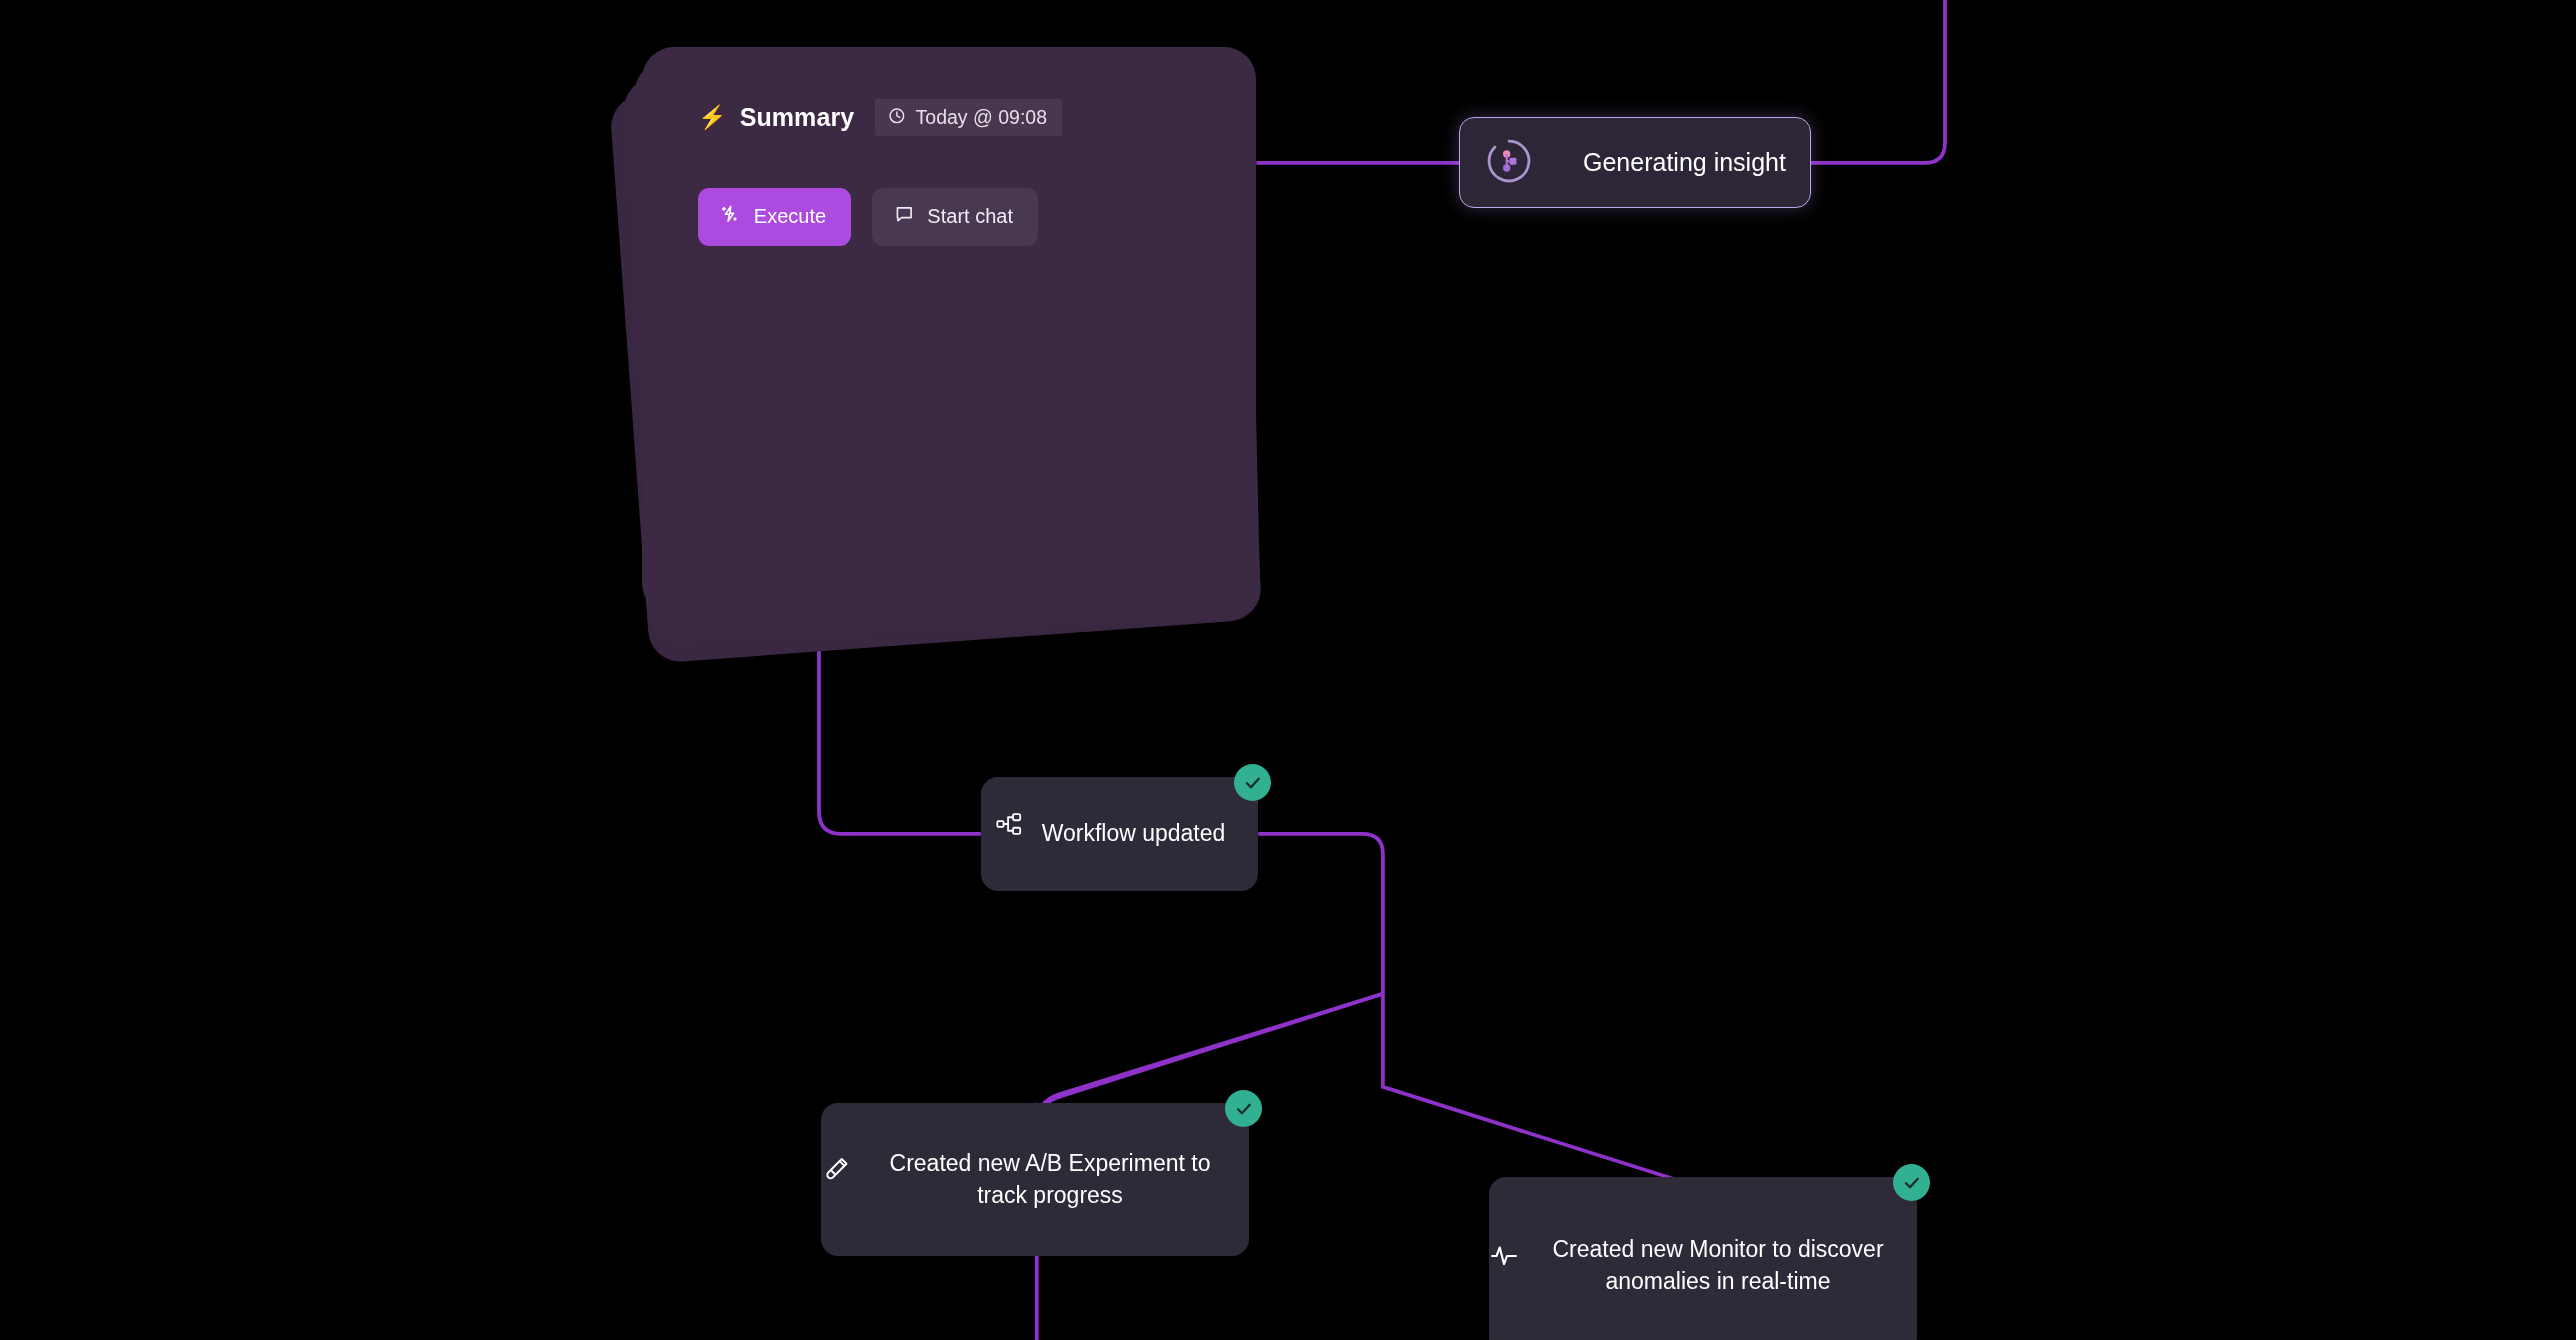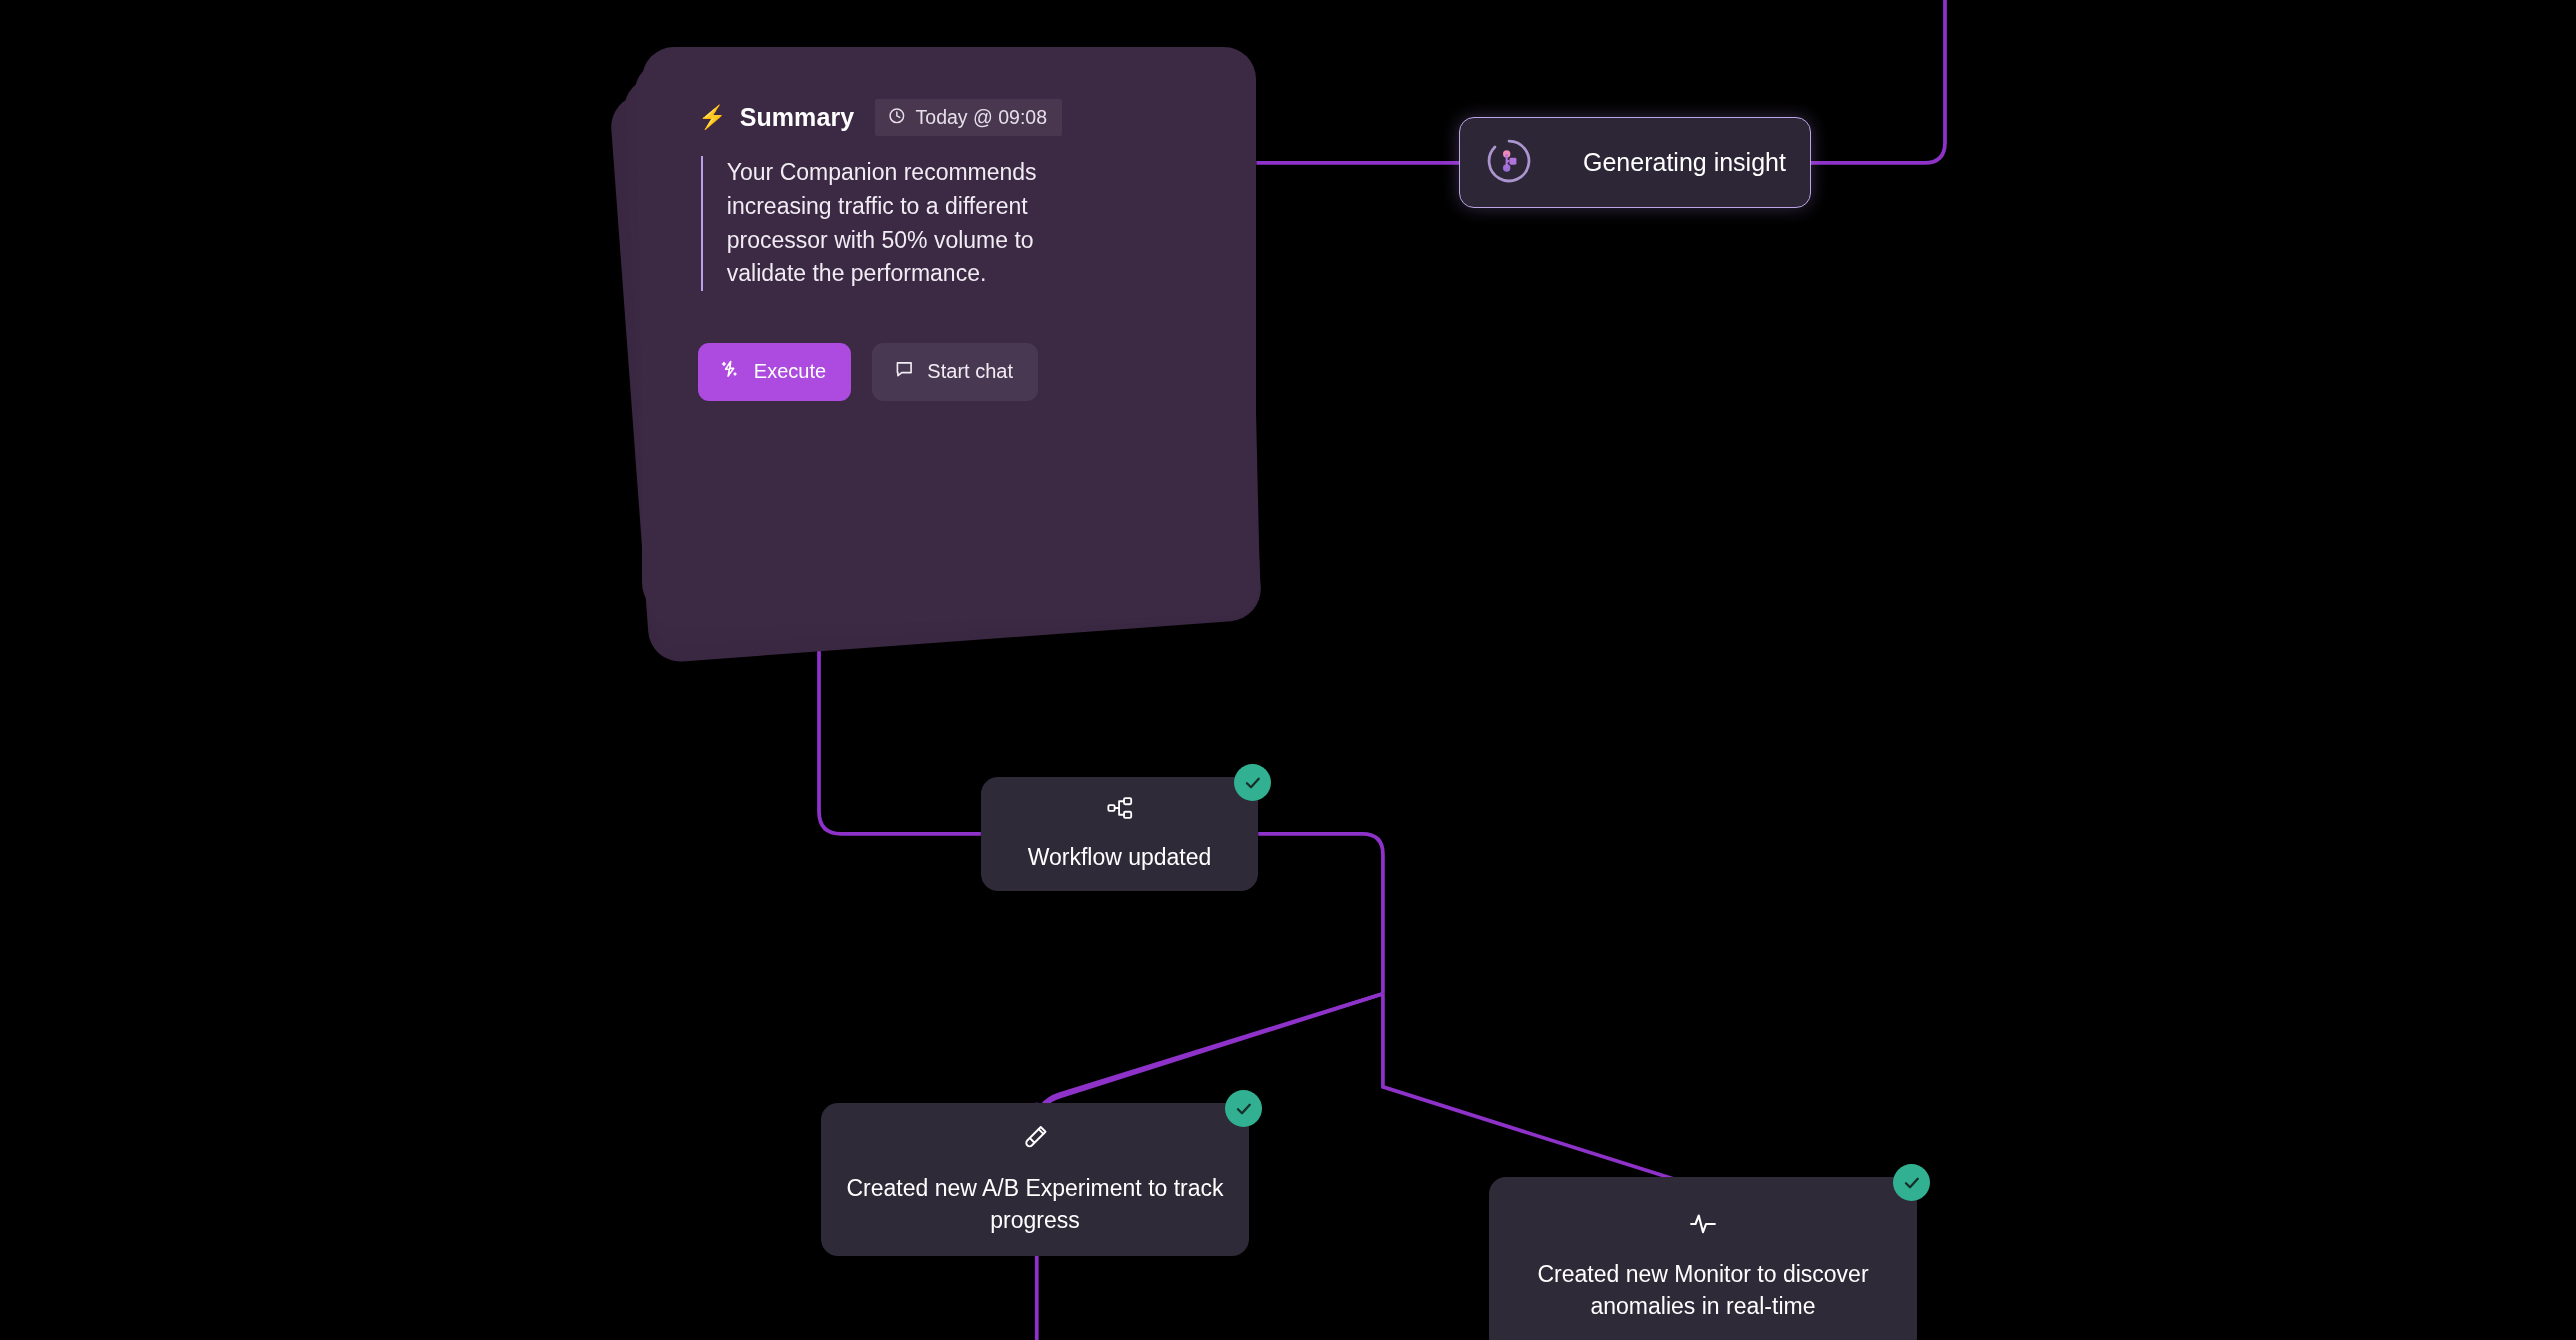--- a/index.html
+++ b/index.html
@@ -176,21 +176,20 @@
     font-size: 25px;
     margin-left: 32px;
   }
 
   
   .flow-node {
     position: absolute;
     background: #2e2a38;
     border-radius: 17px;
     display: flex;
-    flex-direction: column;
     align-items: center;
     justify-content: center;
     z-index: 4;
     box-sizing: border-box;
   }
   .flow-node .node-icon { margin-bottom: 17px; }
   .node-label {
     color: #ffffff;
     font-size: 23px;
     text-align: center;
@@ -251,21 +250,20 @@
           <span>
             <svg width="17.7" height="17.7" viewBox="0 0 24 24" fill="none" stroke="#e6dfe9" stroke-width="2" stroke-linecap="round" stroke-linejoin="round">
               <circle cx="12" cy="12" r="9.2"></circle>
               <polyline points="12,6.6 12,12 16,14.2"></polyline>
             </svg>
           </span>
           <span class="time-pill-text">Today @ 09:08</span>
         </span>
       </div>
 
-      <div class="summary-body">Your Companion recommends increasing traffic to a different processor with 50% volume to validate the performance.</div>
 
       <div class="card-actions">
         <button class="btn btn-execute">
           <span>
             <svg width="20.5" height="20.5" viewBox="0 0 24 24" fill="none" stroke="#ffffff" stroke-width="1.9" stroke-linecap="round" stroke-linejoin="round">
               <path d="M12.5 3 L6.5 12 L11 12 L9.5 20 L16 11 L11.5 11 Z"></path>
               <path d="M4.6 4.2 L4.6 7.4 M3 5.8 L6.2 5.8"></path>
               <path d="M17.6 16.4 L17.6 18.6 M16.5 17.5 L18.7 17.5"></path>
             </svg>
           </span>

